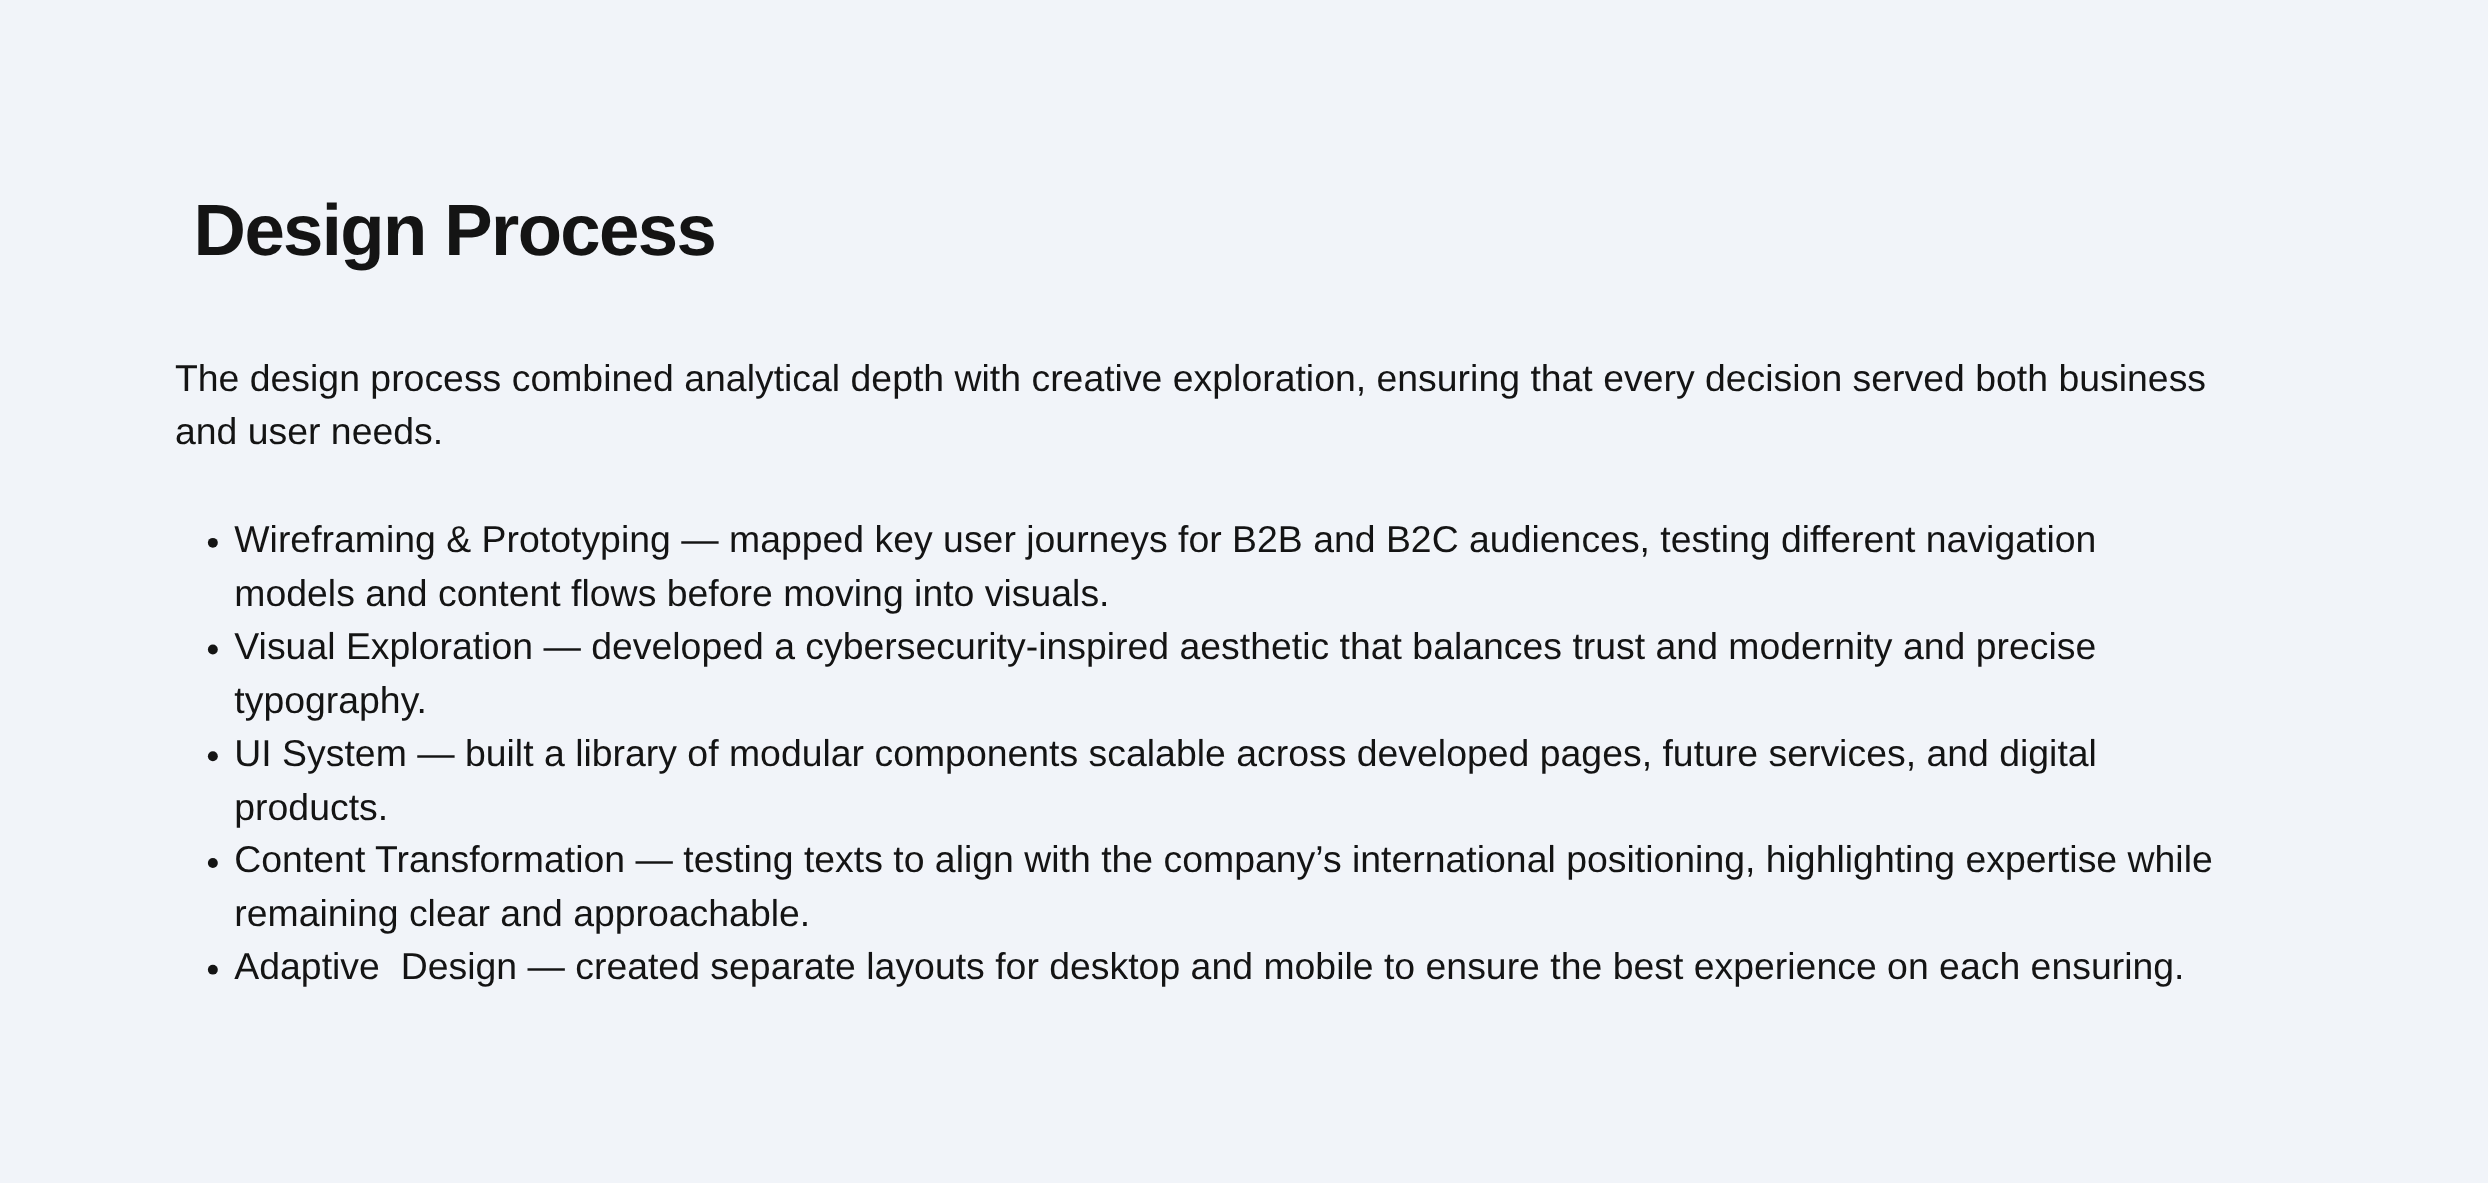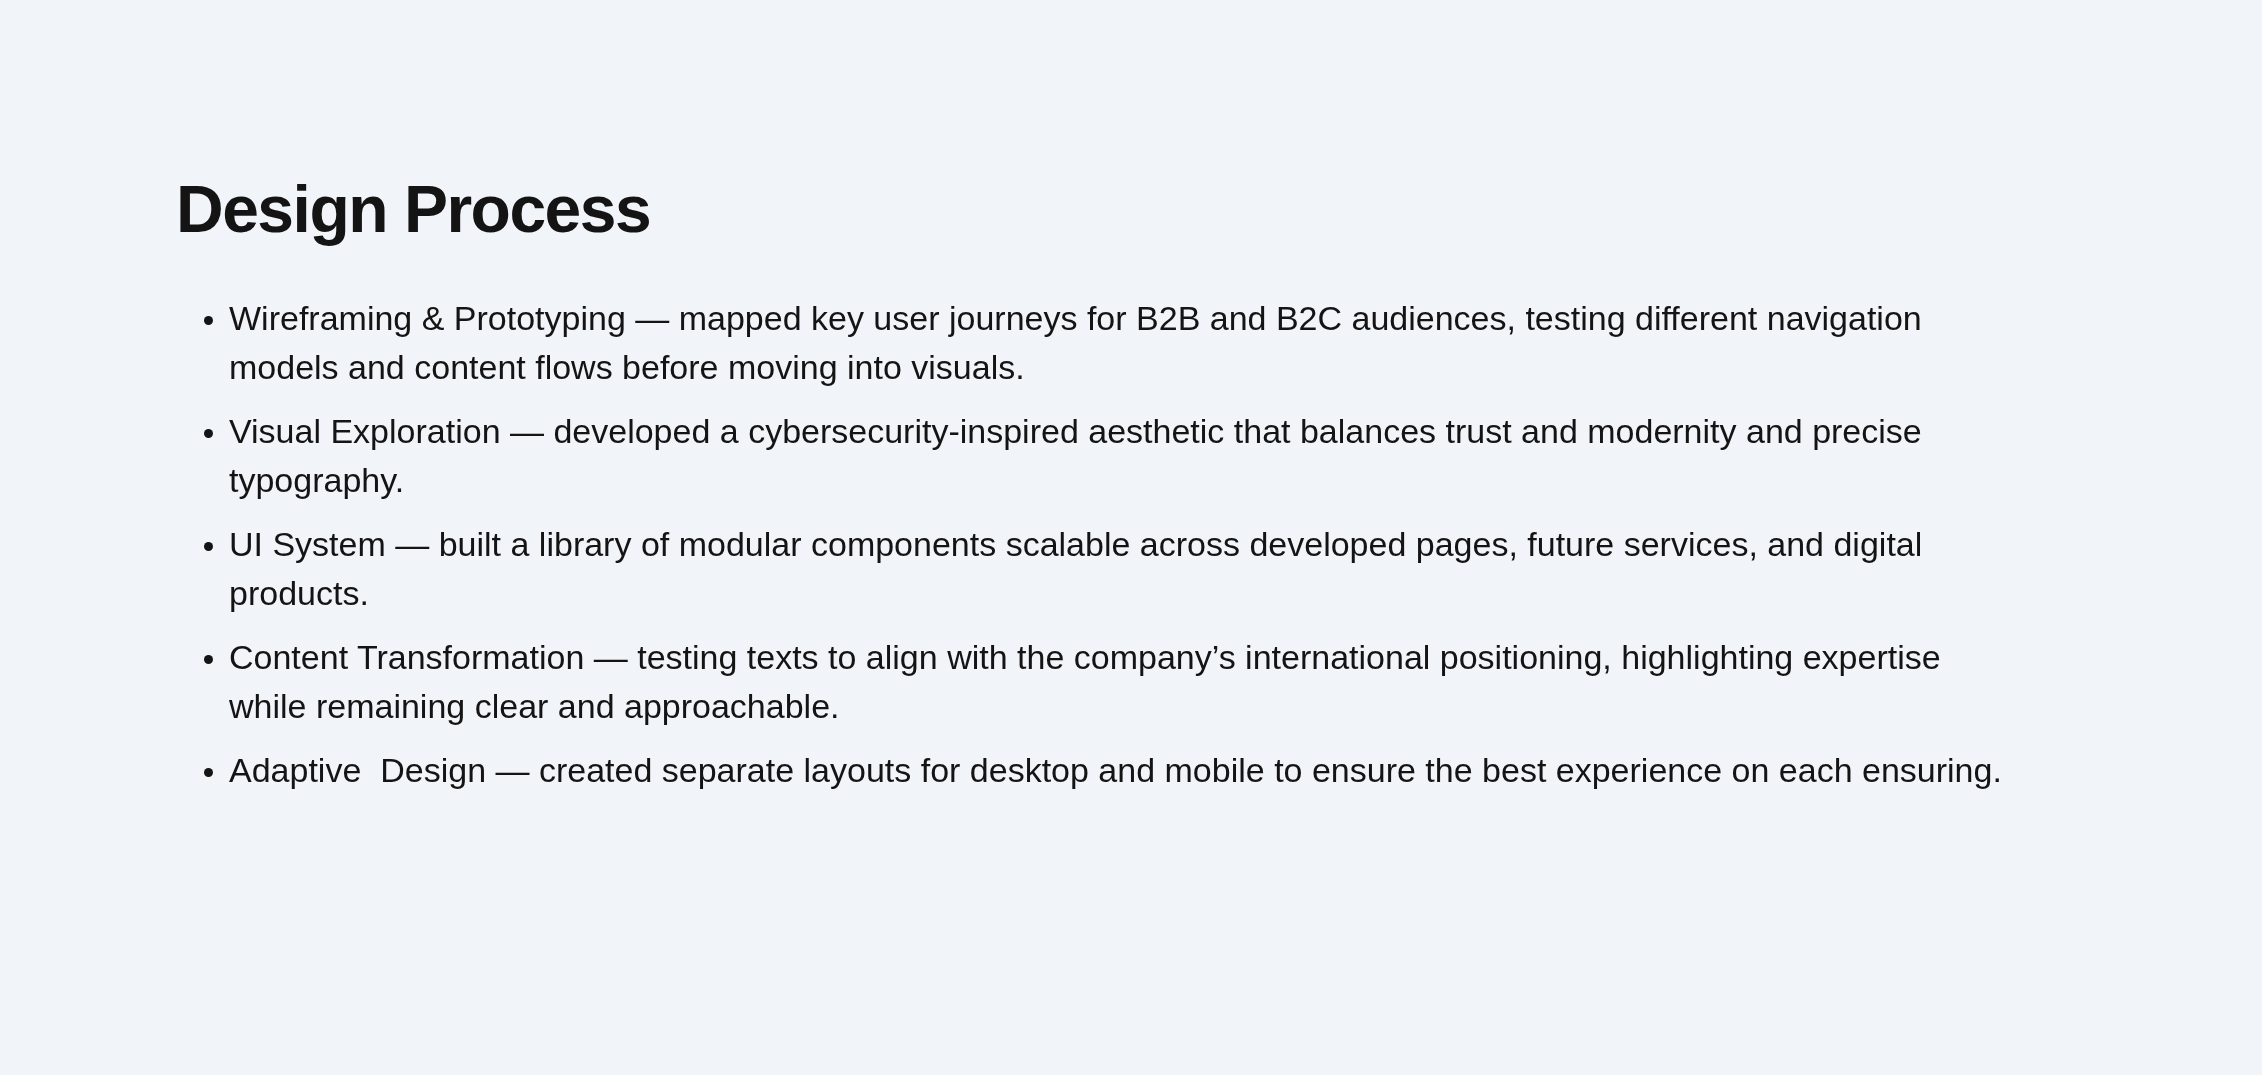--- a/index.html
+++ b/index.html
@@ -36,37 +36,38 @@
     font-weight:400;
     white-space:pre-wrap;
   }
   .doc-list{
     margin:50px 0 0 0;
     padding:0 0 0 54px;
     max-width:1860px;
     list-style:disc outside;
   }
   .doc-list li{
-    margin:16px;
+    margin:0;
     padding:0;
     font-size:34px;
     line-height:48.5px;
     white-space:pre-wrap;
   }
   .doc-list li::marker{
     font-size:30px;
     color:var(--ink);
   }
 </style>
 </head>
 <body>
 
 <main class="doc">
   <h1 class="doc-title">Design Process</h1>
 
+  <p class="doc-intro">The design process combined analytical depth with creative exploration, ensuring that every decision served both business and user needs.</p>
 
   <ul class="doc-list">
     <li>Wireframing &amp; Prototyping — mapped key user journeys for B2B and B2C audiences, testing different navigation models and content flows before moving into visuals.</li>
     <li>Visual Exploration — developed a cybersecurity-inspired aesthetic that balances trust and modernity and precise typography.</li>
     <li>UI System — built a library of modular components scalable across developed pages, future services, and digital products.</li>
     <li>Content Transformation — testing texts to align with the company’s international positioning, highlighting expertise while remaining clear and approachable.</li>
     <li>Adaptive  Design — created separate layouts for desktop and mobile to ensure the best experience on each ensuring.</li>
   </ul>
 </main>
 

